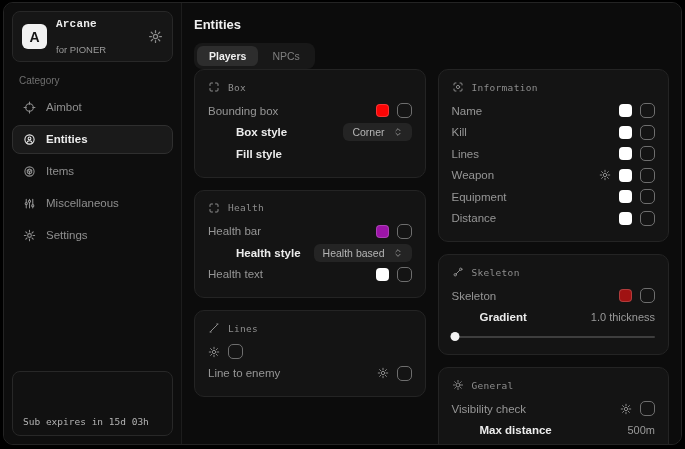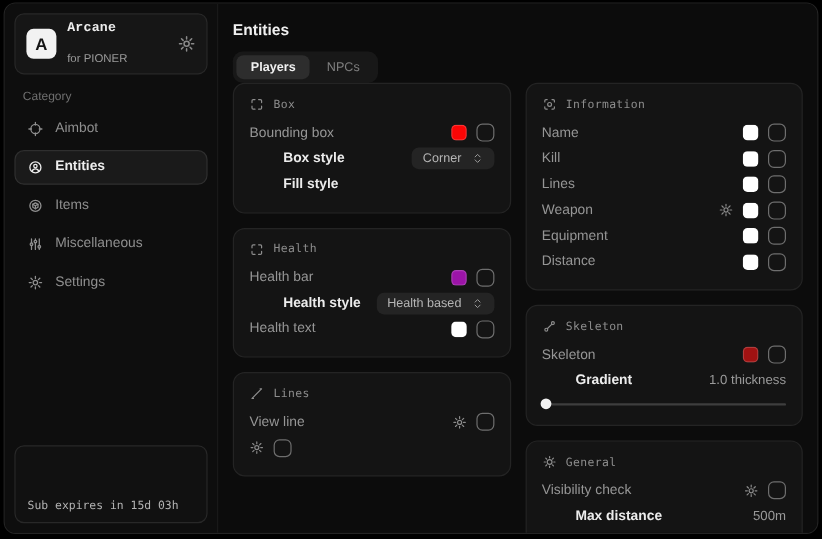--- a/index.html
+++ b/index.html
@@ -210,30 +210,30 @@
     <div class="panel-header">
       <span class="icon">
                 <svg viewBox="0 0 24 24" fill="none" stroke="currentColor" stroke-width="2" stroke-linecap="round" stroke-linejoin="round">
                   <path d="M5 19L19 5"></path>
                   <path d="M4 20h2.5M17.5 4H20"></path>
                 </svg>
               </span>
       <span class="panel-title">Lines</span>
     </div>
     <div class="row">
-              <span class="row-label">View line</span>
               <span class="gear-small">
                 <svg viewBox="0 0 24 24" fill="none" stroke="currentColor" stroke-width="2" stroke-linecap="round" stroke-linejoin="round">
                   <circle cx="12" cy="12" r="3.4"></circle>
                   <path d="M12 2.5v3M12 18.5v3M2.5 12h3M18.5 12h3M5.2 5.2l2.2 2.2M16.6 16.6l2.2 2.2M18.8 5.2l-2.2 2.2M7.4 16.6l-2.2 2.2"></path>
                 </svg>
               </span>
       <span class="checkbox"></span>
             </div>
             <div class="row">
+              <span class="row-label">Line to enemy</span>
               <span class="gear-small">
                 <svg viewBox="0 0 24 24" fill="none" stroke="currentColor" stroke-width="2" stroke-linecap="round" stroke-linejoin="round">
                   <circle cx="12" cy="12" r="3.4"></circle>
                   <path d="M12 2.5v3M12 18.5v3M2.5 12h3M18.5 12h3M5.2 5.2l2.2 2.2M16.6 16.6l2.2 2.2M18.8 5.2l-2.2 2.2M7.4 16.6l-2.2 2.2"></path>
                 </svg>
               </span>
       <span class="checkbox"></span>
             </div>
   </section>
         </div>

